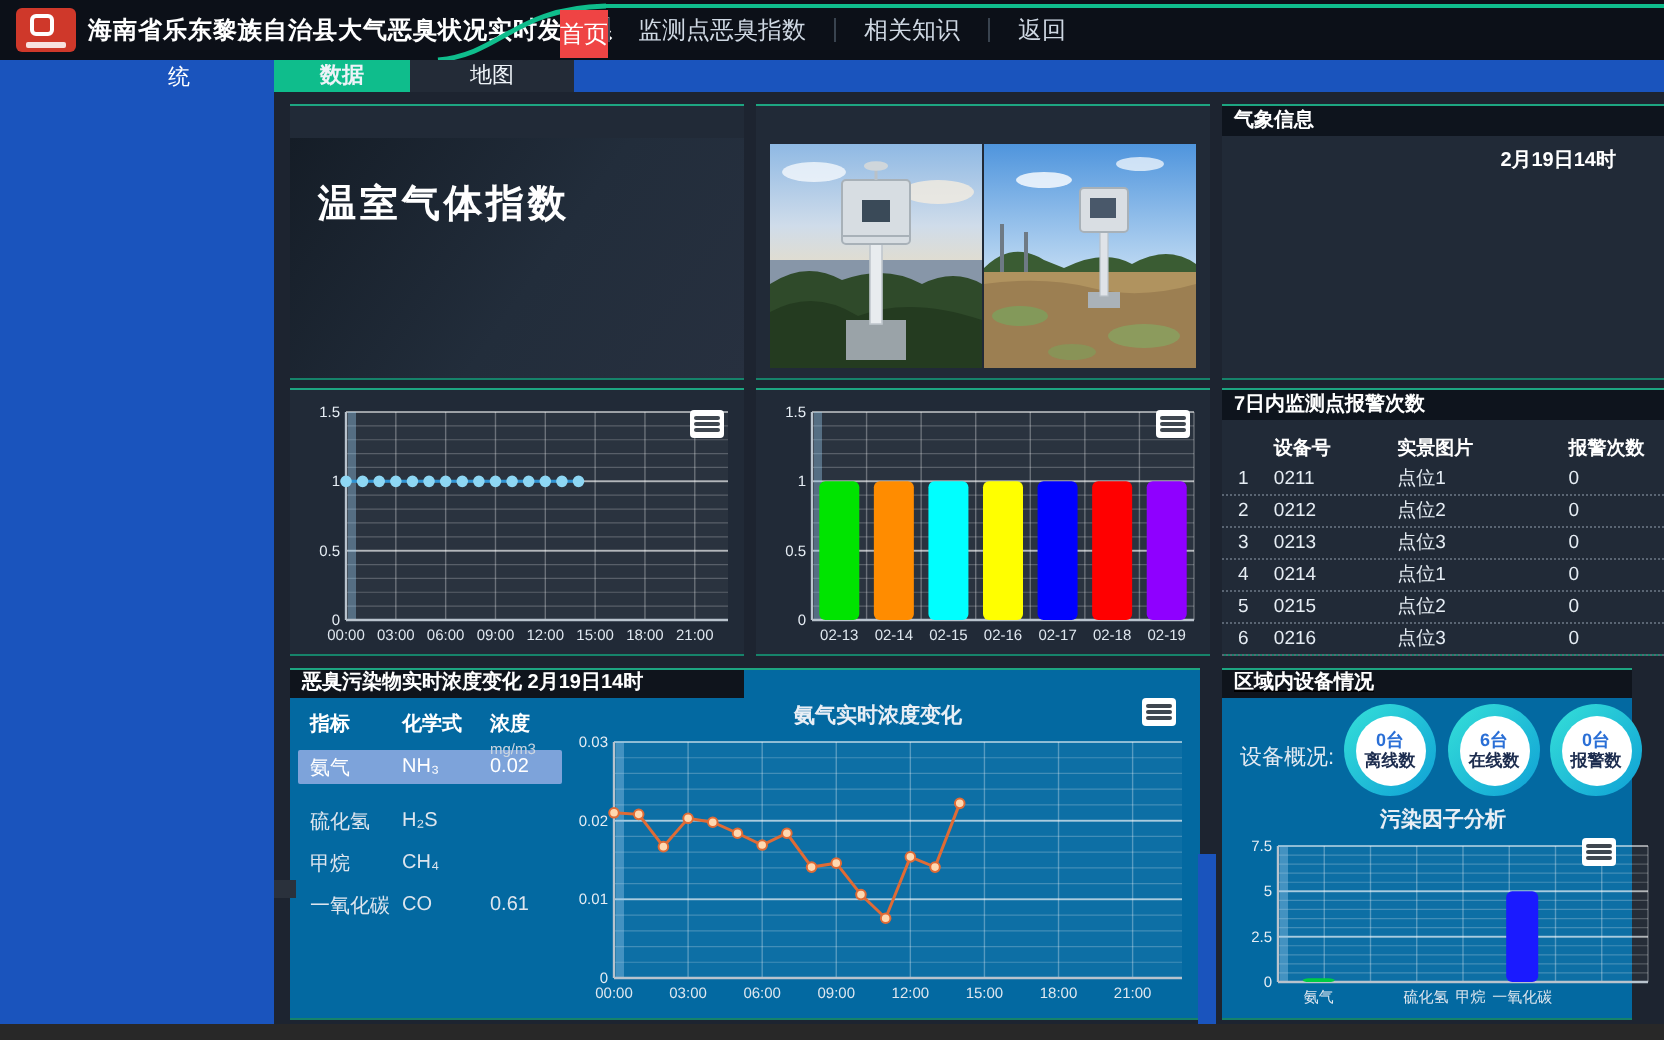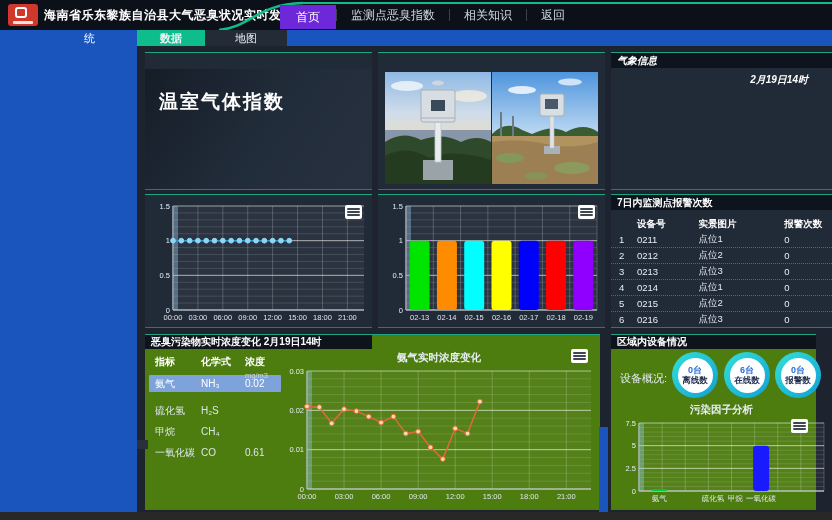--- a/index.html
+++ b/index.html
@@ -9,21 +9,21 @@
   
   .header { position:absolute; left:0; top:0; width:832px; height:30px; background:#0c1018; z-index:5; }
   .logo { position:absolute; left:8px; top:4px; width:30px; height:22px; background:#cf382a; border-radius:3px; }
   .logo .glyph { position:absolute; left:7px; top:3px; width:12px; height:11px; border:2px solid #fff; border-radius:3px; }
   .logo .sub { position:absolute; left:5px; bottom:2px; width:20px; height:3px; background:rgba(255,255,255,.85); border-radius:1px; }
   .app-title { position:absolute; left:44px; top:0; line-height:30px; color:#fff; font-size:12px; font-weight:bold; letter-spacing:.5px; }
   .swoosh { position:absolute; left:215px; top:0; }
   .header-topline { position:absolute; left:298px; top:2px; width:534px; height:2px; background:#0fbd8c; }
   .nav { position:absolute; left:280px; top:0; height:30px; display:flex; align-items:center; }
   .nav-item { color:#cfd8e3; font-size:12px; padding:0 14px; height:30px; line-height:30px; cursor:pointer; }
-  .nav-item.active { background:#6d28d9; color:#fff; height:24px; line-height:24px; margin-top:3px; padding:0 16px; }
+  .nav-item.active { background:#ef4444; color:#fff; height:24px; line-height:24px; margin-top:3px; padding:0 0; }
   .nav-sep { width:1px; height:12px; background:#39434f; }
 
   
   .tabrow { position:absolute; left:0; top:30px; width:832px; height:16px; }
   .tab { position:absolute; top:0; height:16px; text-align:center; font-size:11px; line-height:16px; color:#eef3f8; cursor:pointer; }
   .tab.active { background:#0fbd8c; font-weight:bold; }
   .tab.inactive { background:#232b37; }
   .sidebar-overflow { position:absolute; left:84px; top:31px; color:#fff; font-size:11px; }
 
   
@@ -54,21 +54,21 @@
   .alarm-row { border-bottom:1px dotted #5a6573; }
   .ac0 { width:18px; } .ac1 { width:62px; } .ac2 { width:86px; } .ac3 { width:40px; }
 
   
   .chart { position:absolute; }
   .chart svg text { font-family:"Liberation Sans", sans-serif; }
   .tbx { position:absolute; width:17px; height:14px; background:#fff; border-radius:2px; display:flex; flex-direction:column; justify-content:space-evenly; padding:2px; cursor:pointer; z-index:3; }
   .tbx i { display:block; height:1.5px; background:#3f4750; border-radius:1px; }
 
   
-  .panel-lite { background:#4d7c0f; }
+  .panel-lite { background:#0369a1;text-decoration:underline; }
   .poll-titlebar { position:absolute; left:0; top:0; width:227px; height:14px; background:#0f141c; color:#fff; font-size:10px; font-weight:bold; line-height:14px; padding:0 6px; white-space:nowrap; }
   .poll-table { position:absolute; left:4px; top:20px; width:132px; font-size:10px; color:#dde5ee; }
   .poll-hrow { display:flex; font-weight:bold; color:#fff; height:20px; }
   .pc0 { width:52px; padding-left:6px; } .pc1 { width:44px; } .pc2 { width:36px; }
   .poll-unit { font-size:7.5px; font-weight:normal; color:#cdd6e0; }
   .poll-row { display:flex; align-items:center; height:17px; margin-bottom:4px; }
   .poll-row.hl { background:#7da3da; color:#fff; border-radius:1px; margin-bottom:10px; }
   .chart-title { position:absolute; text-align:center; color:#e8eef5; font-size:10.5px; font-weight:bold; }
 
   
@@ -163,21 +163,21 @@
         <rect x="8" y="40" width="2" height="24" fill="#6e7a85"></rect>
         <rect x="20" y="44" width="2" height="20" fill="#6e7a85"></rect>
         <rect x="52" y="74" width="16" height="8" fill="#aab2b8"></rect>
         <rect x="58" y="42" width="4" height="34" fill="#dfe3e8" stroke="#b9c1c8" stroke-width="0.6"></rect>
         <rect x="48" y="22" width="24" height="22" rx="2" fill="#d9dee3" stroke="#a8b1b8" stroke-width="1"></rect>
         <rect x="53" y="27" width="13" height="10" fill="#49586a"></rect>
       </svg>
     </div>
   </div>
 
-  <div class="panel" style="left:611px;top:52px;width:221px;height:138px;font-style:italic;">
+  <div class="panel" style="left:611px;top:52px;width:221px;height:138px;">
     <div class="panel-hd">气象信息</div>
     <div class="weather-time">2月19日14时</div>
   </div>
 
   <div class="panel" style="left:145px;top:194px;width:227px;height:134px;">
     <div class="chart" style="left:2px;top:5px;width:223px;height:126px;"><svg width="223" height="126" xmlns="http://www.w3.org/2000/svg">
           <rect x="26" y="6" width="191" height="104" fill="rgba(255,255,255,0.045)"></rect>
           <line x1="26" y1="103.06666666666666" x2="217" y2="103.06666666666666" stroke="rgba(255,255,255,0.22)" stroke-width="0.6"></line>
           <line x1="26" y1="96.13333333333333" x2="217" y2="96.13333333333333" stroke="rgba(255,255,255,0.22)" stroke-width="0.6"></line>
           <line x1="26" y1="89.19999999999999" x2="217" y2="89.19999999999999" stroke="rgba(255,255,255,0.22)" stroke-width="0.6"></line>

